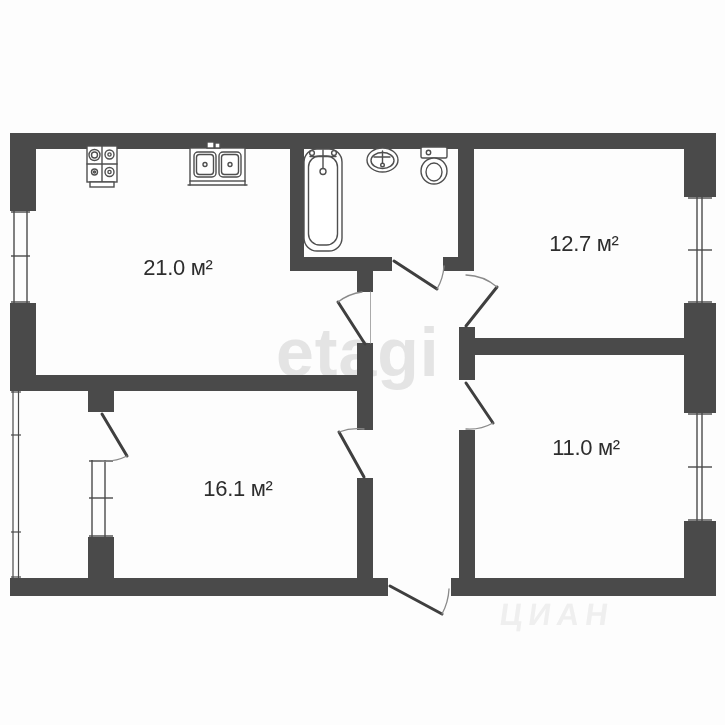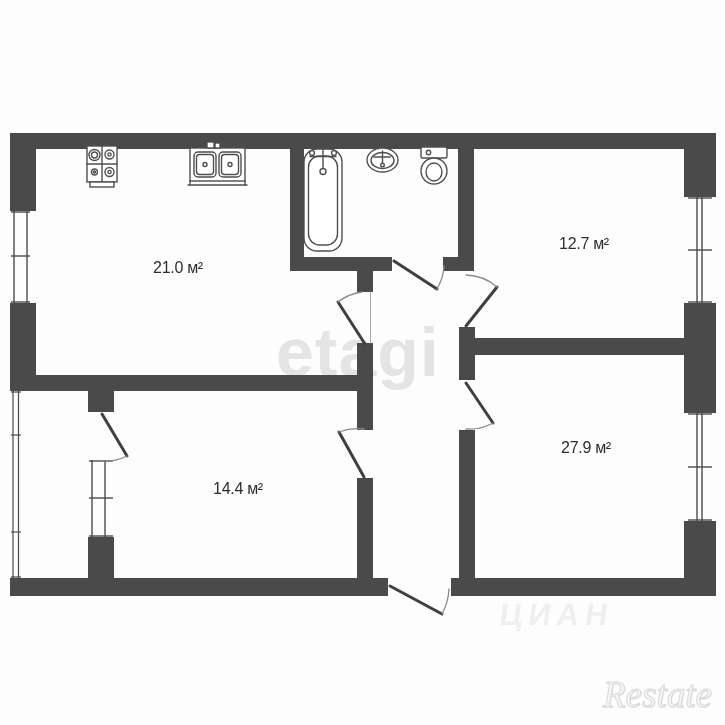--- a/index.html
+++ b/index.html
@@ -8,21 +8,21 @@
     width:725px;height:725px;
     margin:0 auto;
     background:#fdfdfd;
     overflow:hidden;
     font-family:"Liberation Sans",sans-serif;
   }
   .plan-svg{position:absolute;left:0;top:0;z-index:2;}
   .room-label{
     position:absolute;z-index:3;
     transform:translate(-50%,-50%);
-    font-size:16px;font-weight:500;letter-spacing:-0.3px;
+    font-size:22px;font-weight:500;letter-spacing:-0.3px;
     color:#2d2d2d;white-space:nowrap;
   }
   .wm-etagi{
     position:absolute;z-index:1;
     left:276px;top:318px;
     font-size:68px;font-weight:700;line-height:1;
     letter-spacing:1px;color:#e4e4e4;
     font-family:"Liberation Sans",sans-serif;
   }
   .wm-cian{
@@ -211,19 +211,18 @@
         <rect x="421" y="147" width="26" height="11" rx="1.5"></rect>
         <circle cx="428.5" cy="152.5" r="2.2"></circle>
         <ellipse cx="434" cy="171" rx="13" ry="13"></ellipse>
         <ellipse cx="434" cy="172" rx="8" ry="9"></ellipse>
       </g>
     </g>
   </svg>
 
   <div class="room-label" style="left:178px;top:268px;text-align:center;">21.0 м²</div>
   <div class="room-label" style="left:584px;top:244px;">12.7 м²</div>
-  <div class="room-label" style="left:238px;top:489px;">14.4 м²</div>
-  <div class="room-label" style="left:586px;top:448px;">27.9 м²</div>
+  <div class="room-label" style="left:238px;top:489px;">16.1 м²</div>
+  <div class="room-label" style="left:586px;top:448px;">11.0 м²</div>
 
   <div class="wm-cian">ЦИАН</div>
-  <div class="wm-restate">Restate</div>
 
 </div>
 
 </body></html>

